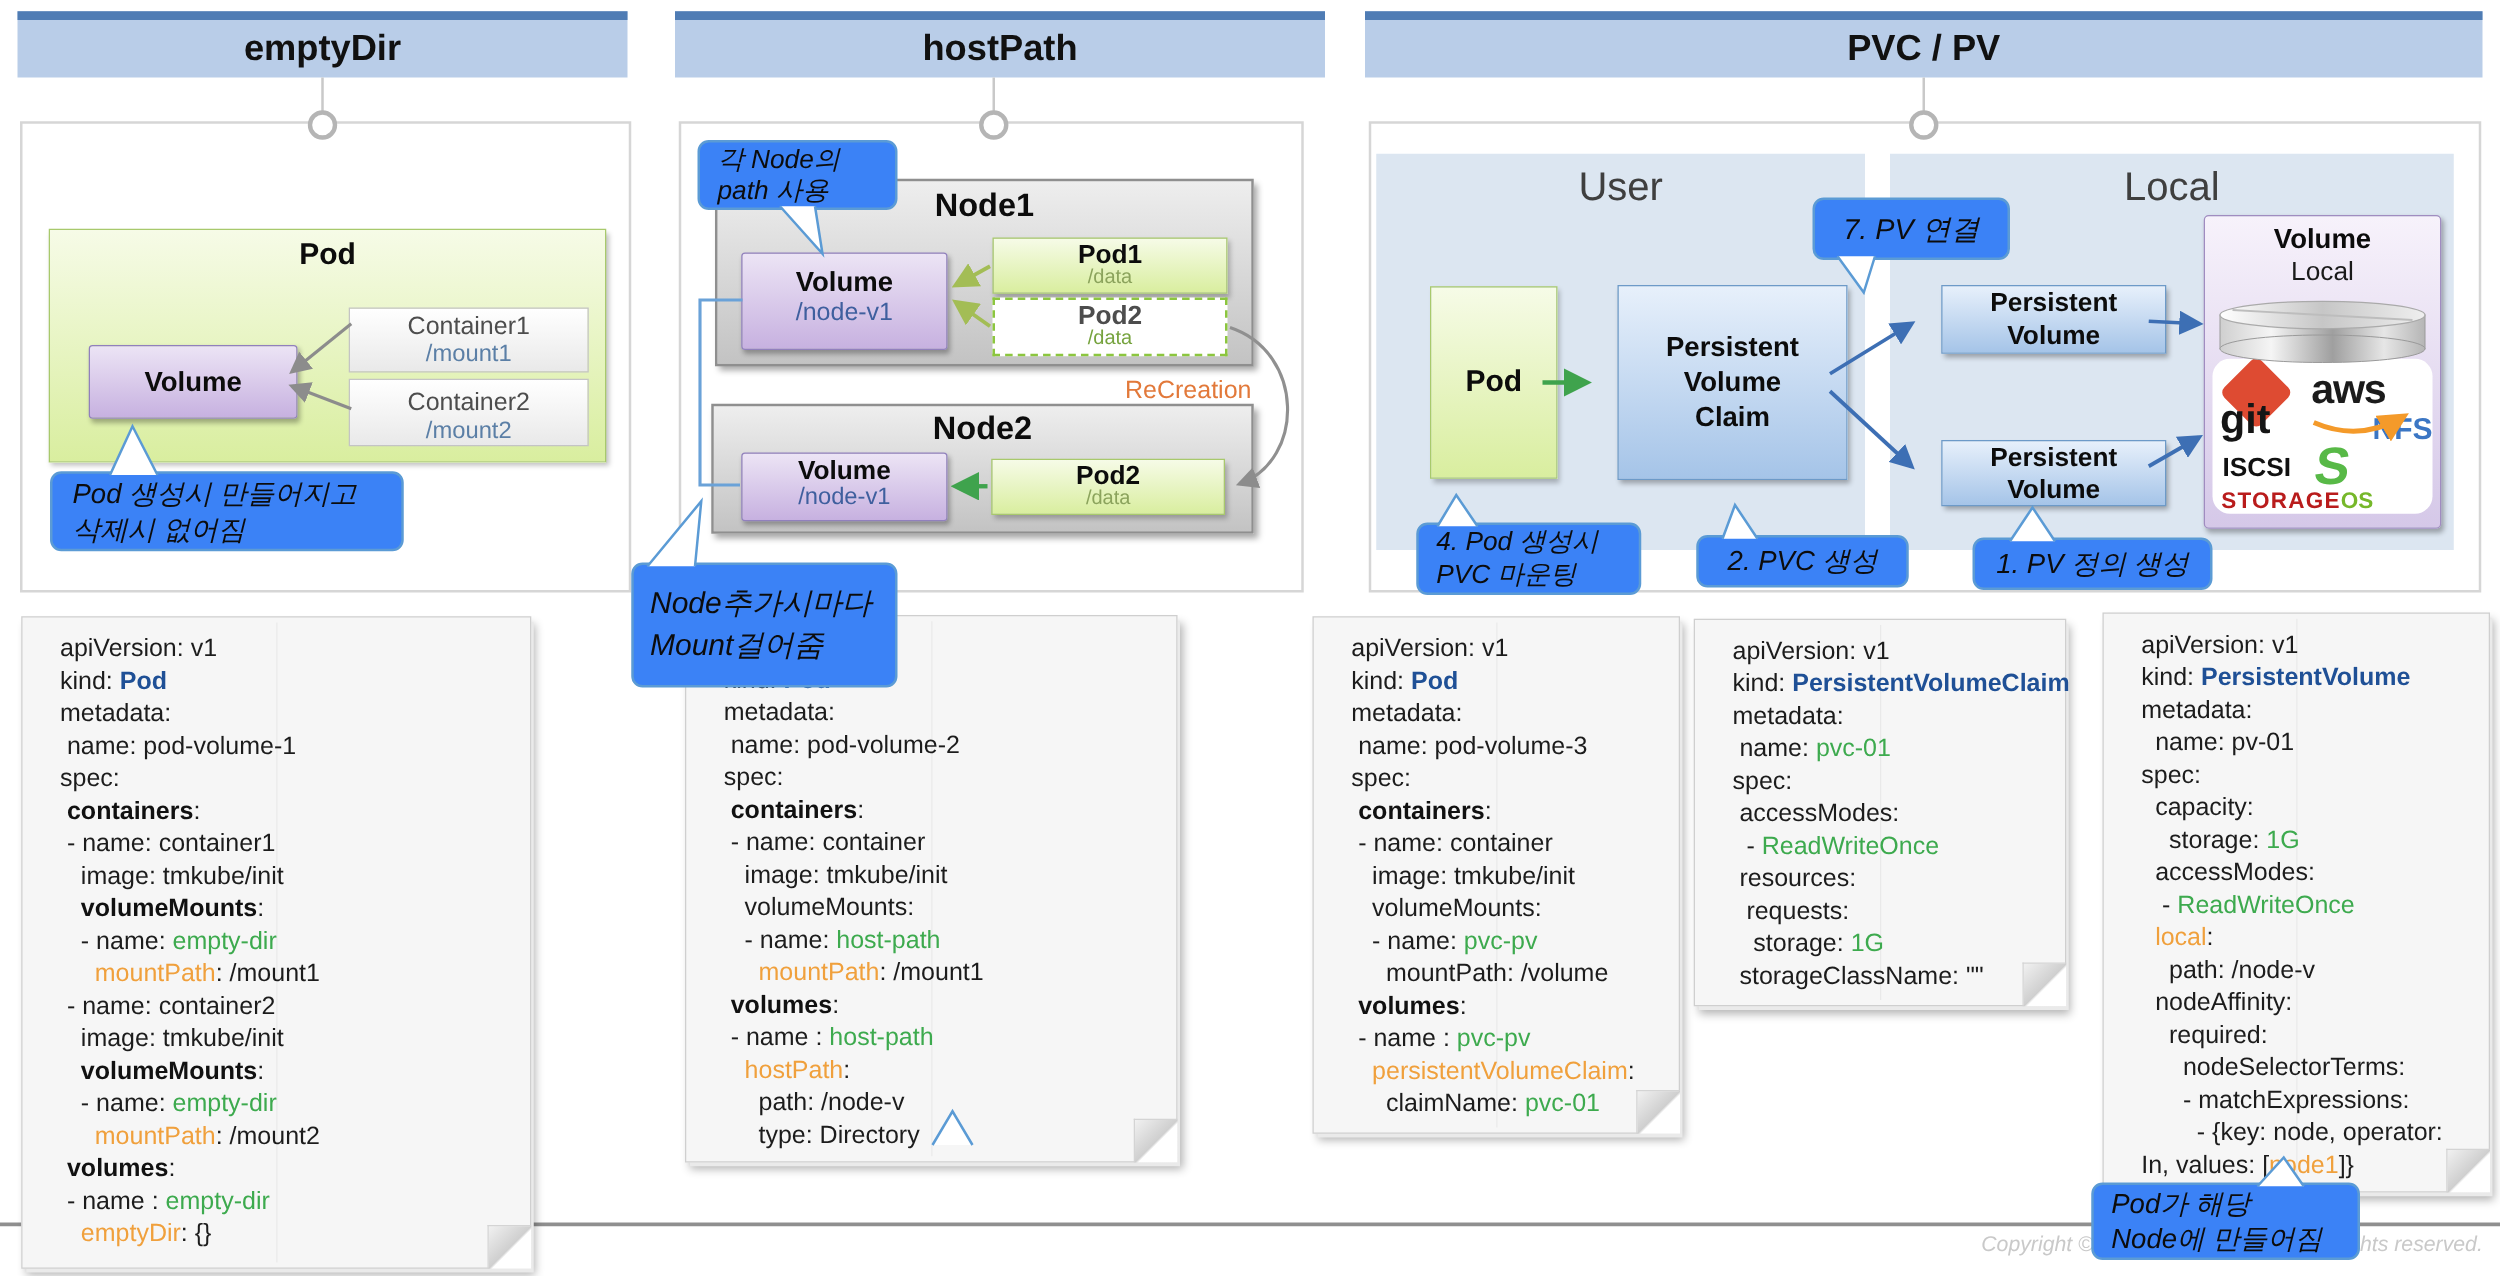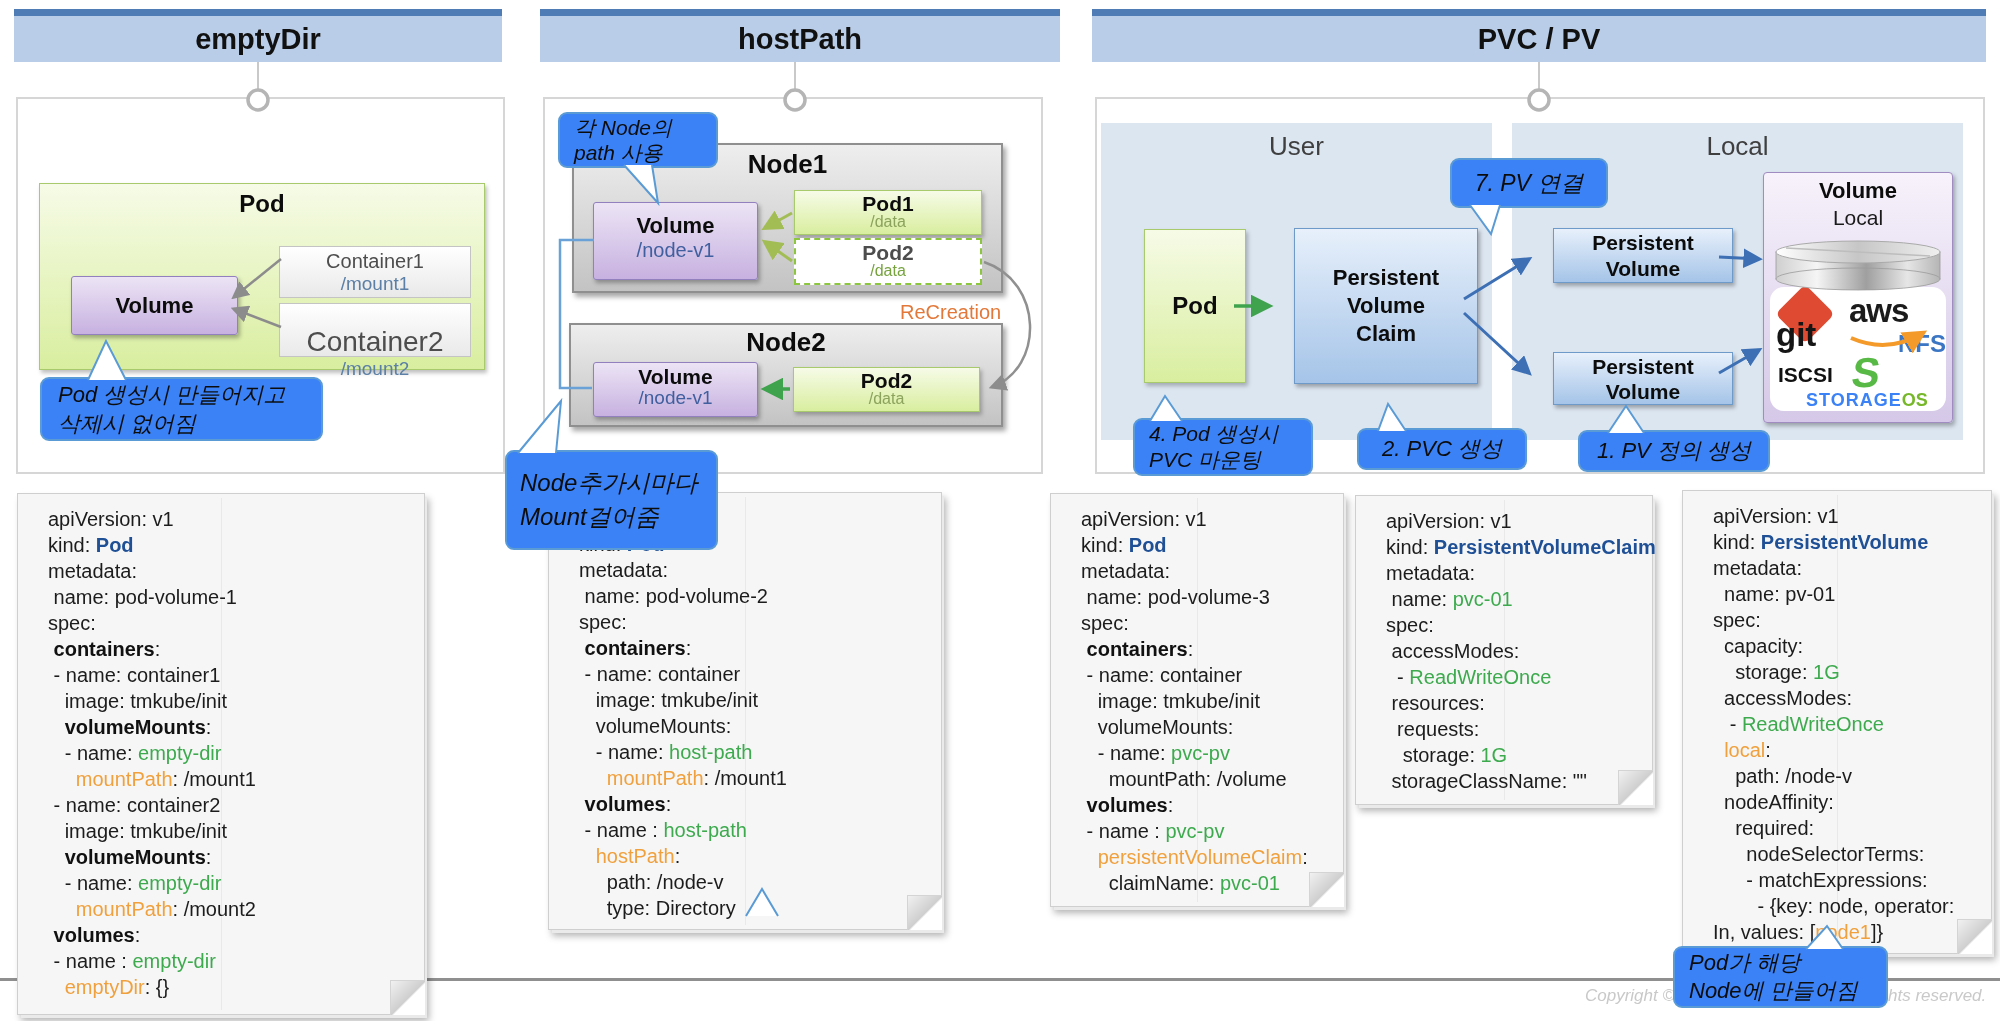--- a/index.html
+++ b/index.html
@@ -14,21 +14,21 @@
   .panel{position:absolute;top:97px;height:377px;background:#fff;border:2.5px solid #d6d6d6;z-index:2;box-sizing:border-box;}
   
   .box{position:absolute;z-index:5;box-sizing:border-box;}
   .greenbox{background:linear-gradient(180deg,#f6fbe7 0%,#d9ee9f 100%);border:1.5px solid #a8c96c;box-shadow:2px 3px 4px rgba(0,0,0,.25);}
   .purplebox{background:linear-gradient(180deg,#ece4f5 0%,#c7b1e0 100%);border:1.5px solid #9180bd;border-radius:3px;box-shadow:2px 3px 4px rgba(0,0,0,.3);}
   .graybox{background:linear-gradient(180deg,#eeeeee 0%,#c3c3c3 100%);border:2px solid #8f8f8f;box-shadow:3px 4px 5px rgba(0,0,0,.35);}
   .whitebox{background:linear-gradient(180deg,#ffffff 0%,#e9e9e9 100%);border:1px solid #c4c4c4;}
   .bluebox{background:linear-gradient(180deg,#e7f0fb 0%,#a5c4e8 100%);border:1.5px solid #6d9ac8;box-shadow:2px 3px 4px rgba(0,0,0,.3);}
   .lavbox{background:linear-gradient(180deg,#f7f2fb 0%,#d5c8e8 100%);border:1.5px solid #a08cc0;border-radius:4px;box-shadow:2px 3px 4px rgba(0,0,0,.3);}
   .subpanel{position:absolute;background:#dce6f1;z-index:4;}
-  .bigtitle{position:absolute;z-index:5;text-align:center;font-size:26px;color:#3f3f3f;}
+  .bigtitle{position:absolute;z-index:5;text-align:center;font-size:32px;color:#3f3f3f;}
   .bold-center{display:flex;align-items:center;justify-content:center;font-weight:bold;color:#0c0c0c;margin-left:16px;}
   .pre{white-space:pre-line;}
   
   .callout{position:absolute;background:#3b82f6;border:2px solid #5b9bd5;border-radius:9px;
            z-index:60;color:#0c0c0c;white-space:pre;box-sizing:border-box;
            display:flex;align-items:center;font-style:italic;}
   .callout.center{justify-content:center;text-align:center;}
   
   .paper{position:absolute;background:#f6f6f6;border:1px solid #cfcfcf;z-index:10;
          box-shadow:3px 4px 0 -1px #eaeaea,4px 6px 7px rgba(0,0,0,.3);}
@@ -79,21 +79,21 @@
 
   <div class="box greenbox" style="left:39px;top:183px;width:446px;height:187px;">
     <div style="text-align:center;font-weight:bold;font-size:24px;margin-top:6px;color:#0c0c0c;">Pod</div>
   </div>
   <div class="box purplebox bold-center" style="left:55px;top:276px;width:167px;height:59px;font-size:22px;">Volume</div>
   <div class="box whitebox" style="left:279px;top:246px;width:192px;height:52px;text-align:center;">
     <div style="font-size:20px;color:#4d4d4d;margin-top:3px;">Container1</div>
     <div class="subtext" style="font-size:19px;">/mount1</div>
   </div>
   <div class="box whitebox" style="left:279px;top:303px;width:192px;height:54px;text-align:center;">
-    <div style="font-size:28px;color:#4d4d4d;margin-top:22px;">Container2</div>
+    <div style="font-size:20px;color:#4d4d4d;margin-top:7px;">Container2</div>
     <div class="subtext" style="font-size:19px;">/mount2</div>
   </div>
   <div class="callout" style="left:40px;top:377px;width:283px;height:64px;font-size:22px;line-height:29px;padding-left:16px;">Pod 생성시 만들어지고
 삭제시 없어짐</div>
 
   <div class="callout" style="left:558px;top:112px;width:160px;height:56px;font-size:21px;line-height:25px;padding-left:14px;z-index:59;">각 Node의
 path 사용</div>
 
   <div class="box graybox" style="left:572px;top:143px;width:431px;height:150px;">
     <div style="text-align:center;font-weight:bold;font-size:26px;margin-top:4px;color:#0c0c0c;">Node1</div>
@@ -146,21 +146,21 @@
     <div style="font-size:21px;margin-top:2px;color:#1a1a1a;">Local</div>
   </div>
   <div class="logosbox" style="left:1770px;top:287px;width:176px;height:124px;"></div>
   <div class="gitdiamond" style="left:1784px;top:293px;"></div>
   <div class="logotext" style="left:1776px;top:318px;font-size:33px;color:#151515;">git</div>
   <div class="logotext" style="left:1849px;top:294px;font-size:33px;color:#1b1b1b;letter-spacing:-1px;">aws</div>
   <div class="logotext" style="left:1898px;top:332px;font-size:24px;color:#3b76c4;">NFS</div>
   <div class="logotext" style="left:1778px;top:364px;font-size:21px;color:#111;">ISCSI</div>
   <div class="logotext" style="left:1852px;top:352px;font-size:42px;color:#58b947;transform:skewX(-8deg);">S</div>
   <div class="logotext" style="left:1777px;top:391px;font-size:18px;">
-    <span style="color:#3b82f6;letter-spacing:1px;margin-left:29px;">STORAGE</span><span style="color:#76b82a;">OS</span>
+    <span style="color:#b91c1c;letter-spacing:1px;">STORAGE</span><span style="color:#76b82a;">OS</span>
   </div>
 
   <div class="callout center" style="left:1450px;top:158px;width:158px;height:50px;font-size:23px;">7. PV 연결</div>
   <div class="callout" style="left:1133px;top:418px;width:180px;height:58px;font-size:21px;line-height:26px;padding-left:14px;">4. Pod 생성시
 PVC 마운팅</div>
   <div class="callout center" style="left:1357px;top:428px;width:170px;height:42px;font-size:22px;">2. PVC 생성</div>
   <div class="callout center" style="left:1578px;top:430px;width:192px;height:42px;font-size:22px;">1. PV 정의 생성</div>
   <div class="callout" style="left:1673px;top:946px;width:215px;height:62px;font-size:22px;line-height:28px;padding-left:14px;">Pod가 해당
 Node에 만들어짐</div>
 

